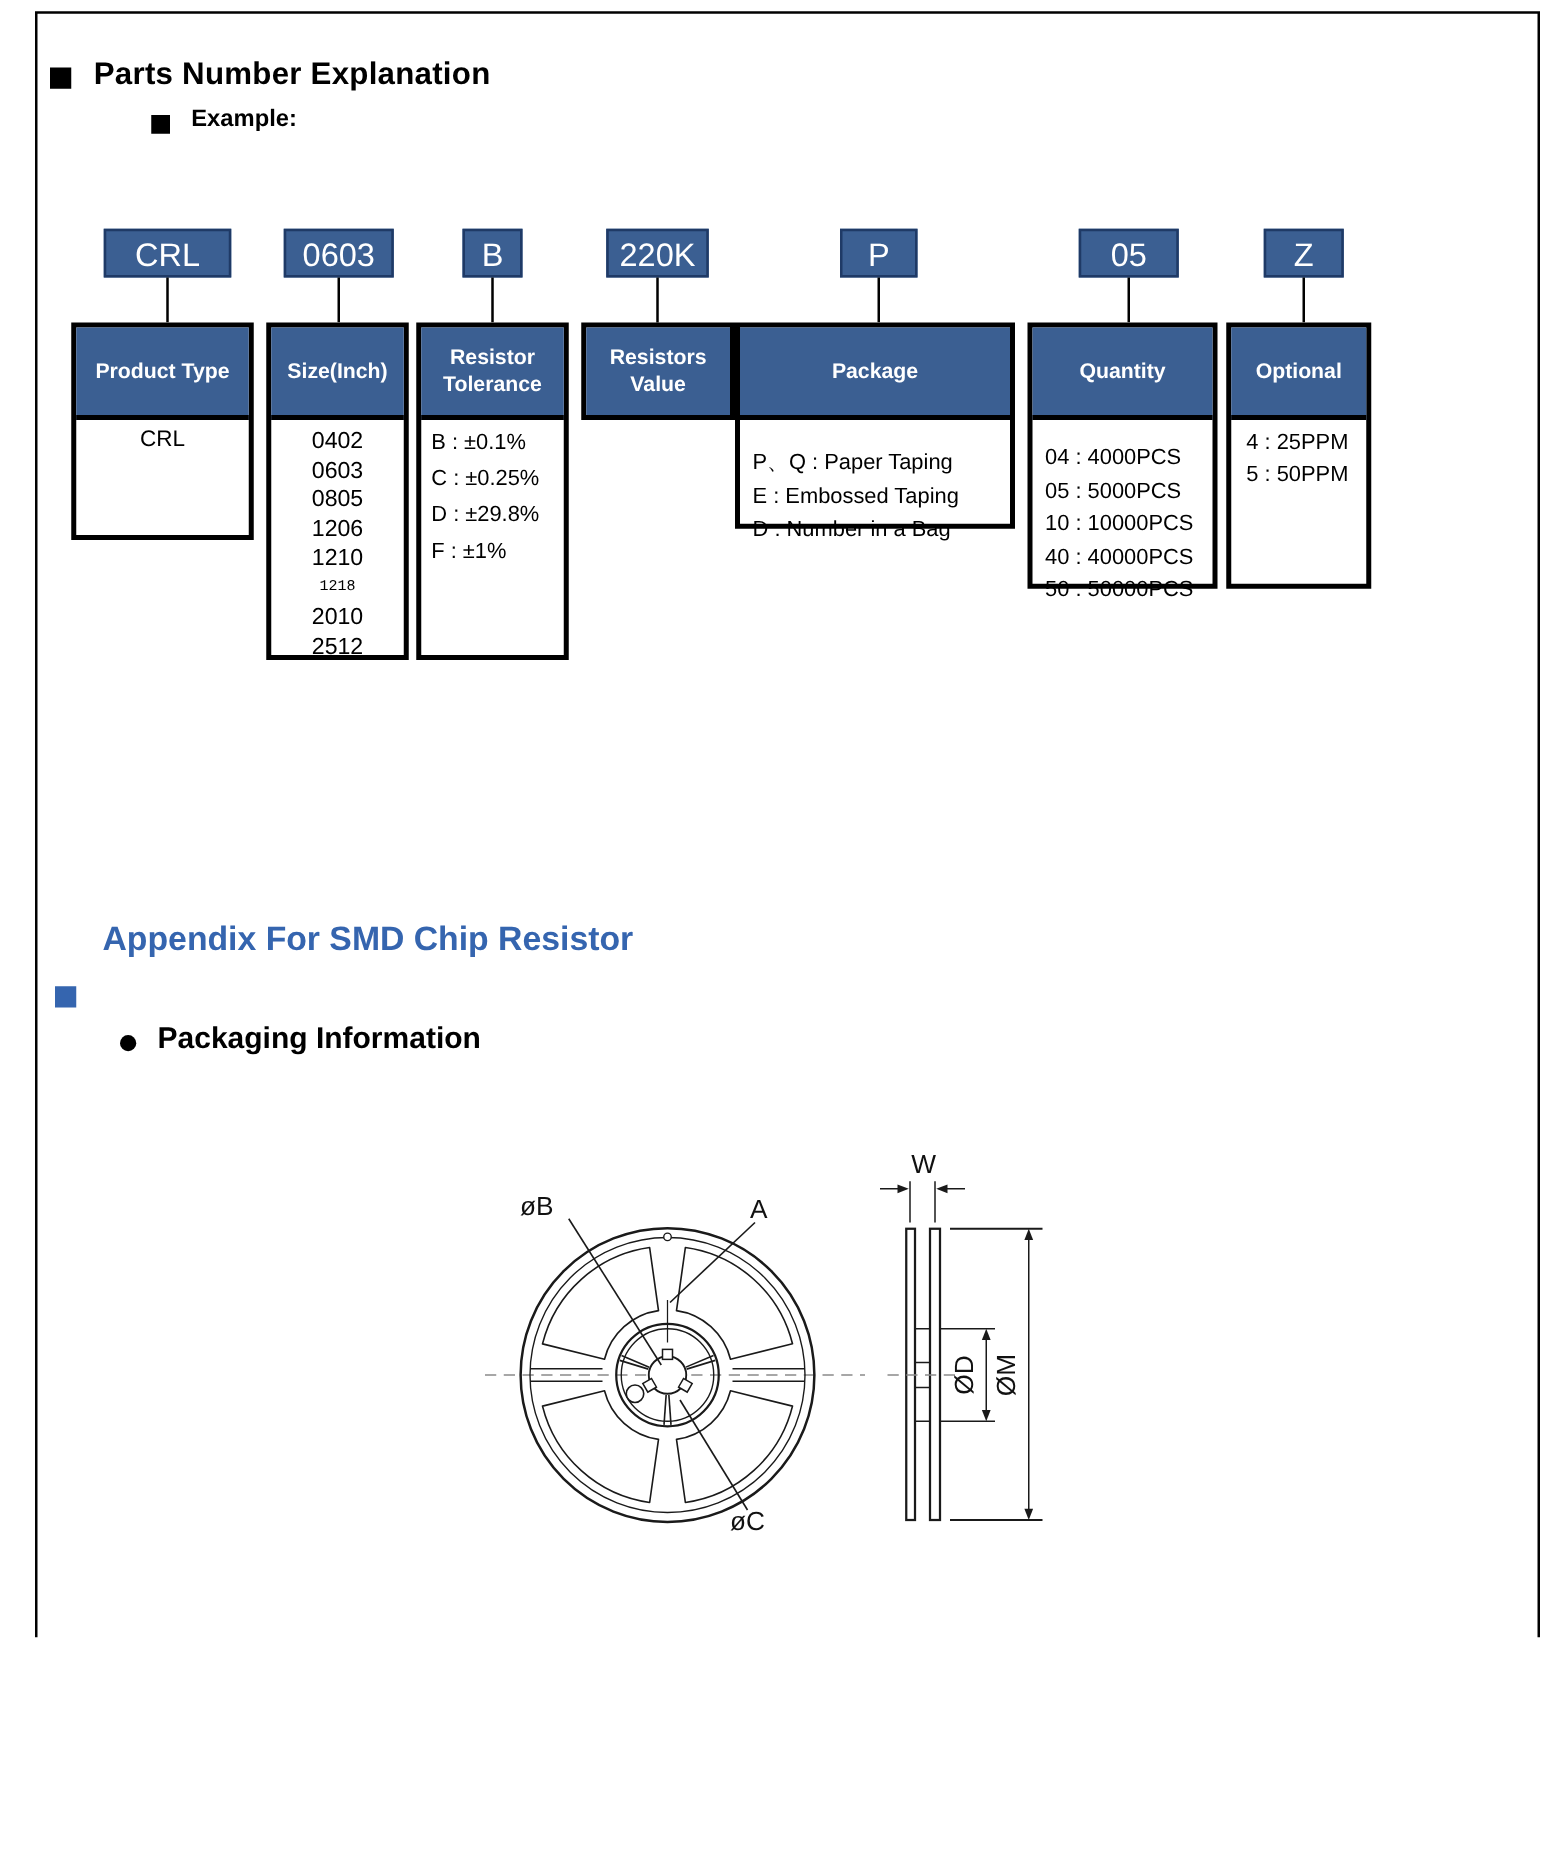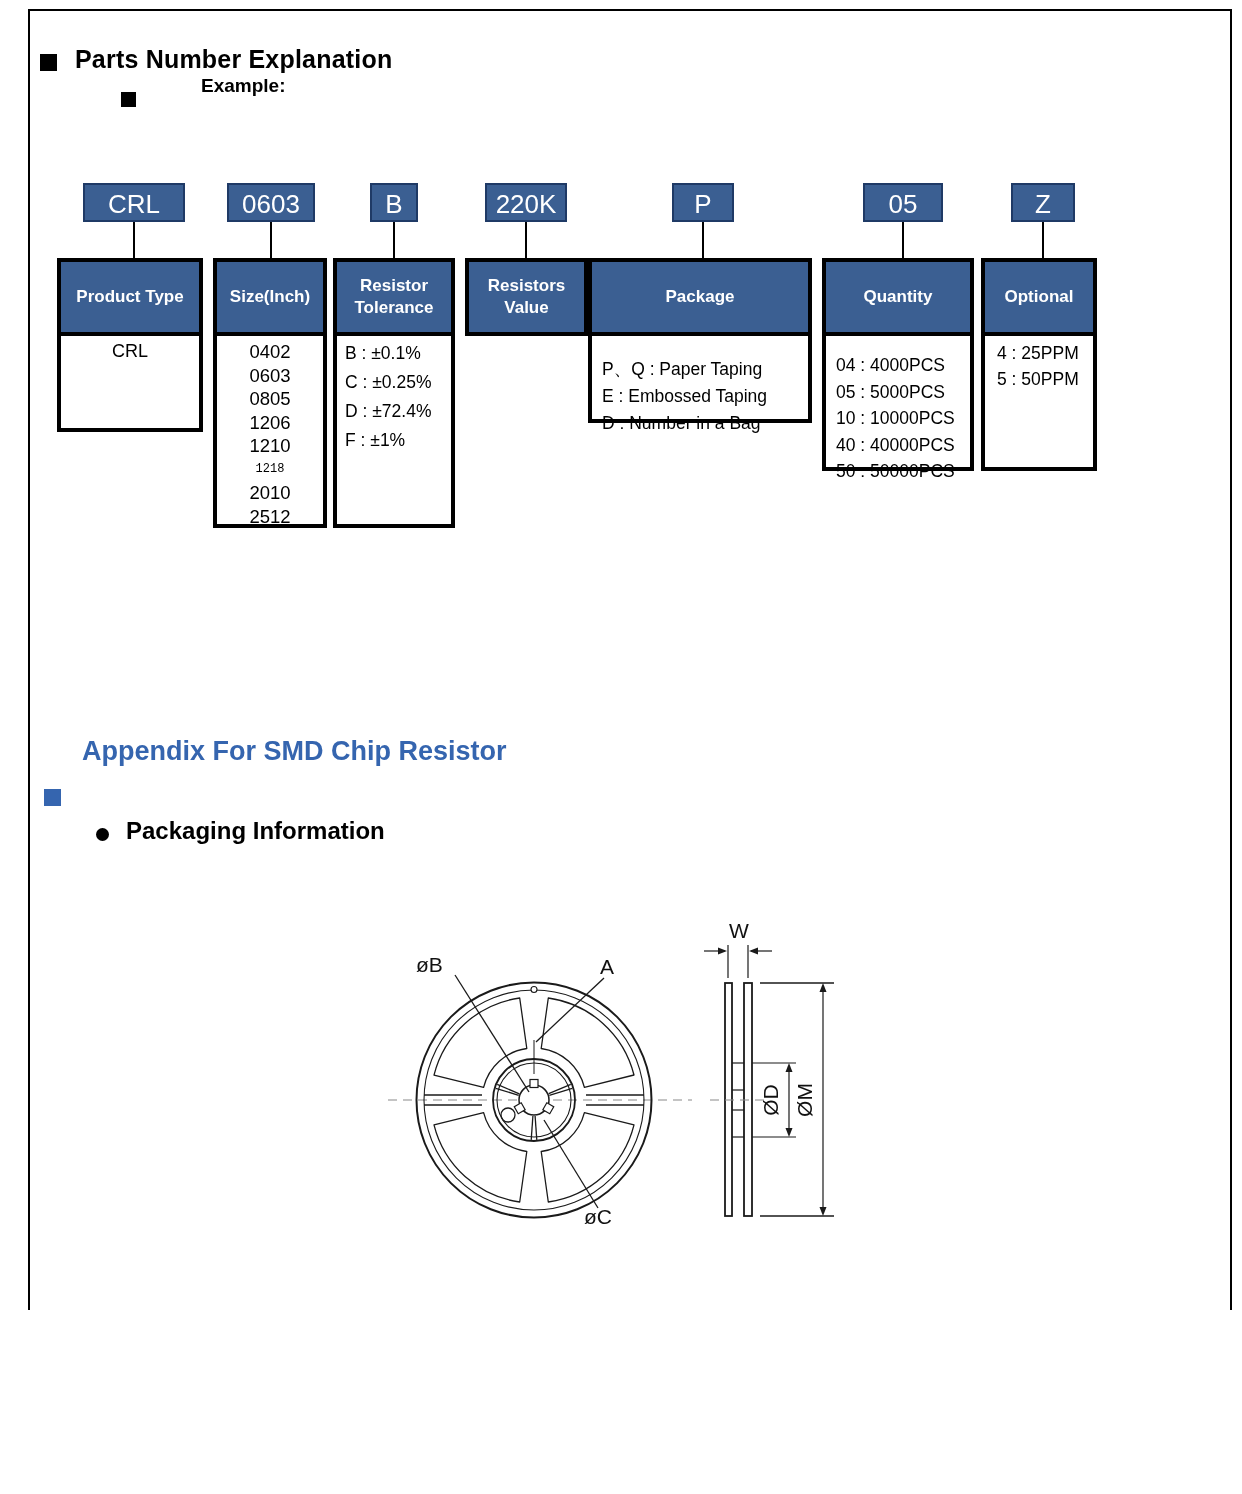--- a/index.html
+++ b/index.html
@@ -26,21 +26,21 @@
 </head>
 <body>
 
 <div class="page">
   <div class="frame"></div>
 
   <div class="sq" style="left:40px;top:54px;width:17px;height:17px;"></div>
   <div class="h1" style="left:75px;top:45px;">Parts Number Explanation</div>
 
   <div class="sq" style="left:121px;top:92px;width:15px;height:15px;"></div>
-  <div class="h2" style="left:153px;top:75px;margin-left:48px;">Example:</div>
+  <div class="h2" style="left:153px;top:85px;">Example:</div>
 
   <div id="pn-row">
       <div class="pn-box" style="left: 83px; top: 183px; width: 102px;">CRL</div>
       <div class="connector" style="left: 133px; top: 222px; height: 36px;"></div>
       <div class="pn-box" style="left: 227px; top: 183px; width: 88px;">0603</div>
       <div class="connector" style="left: 270px; top: 222px; height: 36px;"></div>
       <div class="pn-box" style="left: 370px; top: 183px; width: 48px;">B</div>
       <div class="connector" style="left: 393px; top: 222px; height: 36px;"></div>
       <div class="pn-box" style="left: 485px; top: 183px; width: 82px;">220K</div>
       <div class="connector" style="left: 525px; top: 222px; height: 36px;"></div>
@@ -69,21 +69,21 @@
           <div class="col-item" style="line-height: 23.5px; font-size: 12px; font-family: Liberation Mono, monospace;">1218</div>
           <div class="col-item" style="line-height: 23.5px; font-size: 18.5px;">2010</div>
           <div class="col-item" style="line-height: 23.5px; font-size: 18.5px;">2512</div>
         </div>
       </div>
       <div class="col-box" style="left: 333px; top: 258px; width: 122px; height: 270px;">
         <div class="col-header">Resistor Tolerance</div>
         <div class="col-body" style="padding-top: 3px; padding-left: 8px; text-align: left;">
           <div class="col-item" style="line-height: 29px; font-size: 17.5px;">B : ±0.1%</div>
           <div class="col-item" style="line-height: 29px; font-size: 17.5px;">C : ±0.25%</div>
-          <div class="col-item" style="line-height: 29px; font-size: 17.5px;">D : ±72.4%</div>
+          <div class="col-item" style="line-height: 29px; font-size: 17.5px;">D : ±29.8%</div>
           <div class="col-item" style="line-height: 29px; font-size: 17.5px;">F : ±1%</div>
         </div>
       </div>
       <div class="col-box no-body" style="left: 465px; top: 258px; width: 123px; height: 78px;">
         <div class="col-header" style="height: 100%;">Resistors Value</div>
       </div>
       <div class="col-box" style="left: 588px; top: 258px; width: 224px; height: 165px;">
         <div class="col-header">Package</div>
         <div class="col-body" style="padding-top: 4px; padding-left: 10px; text-align: left; margin-top: 16px;">
           <div class="col-item" style="line-height: 27px; font-size: 17.5px;">P、Q : Paper Taping</div>

